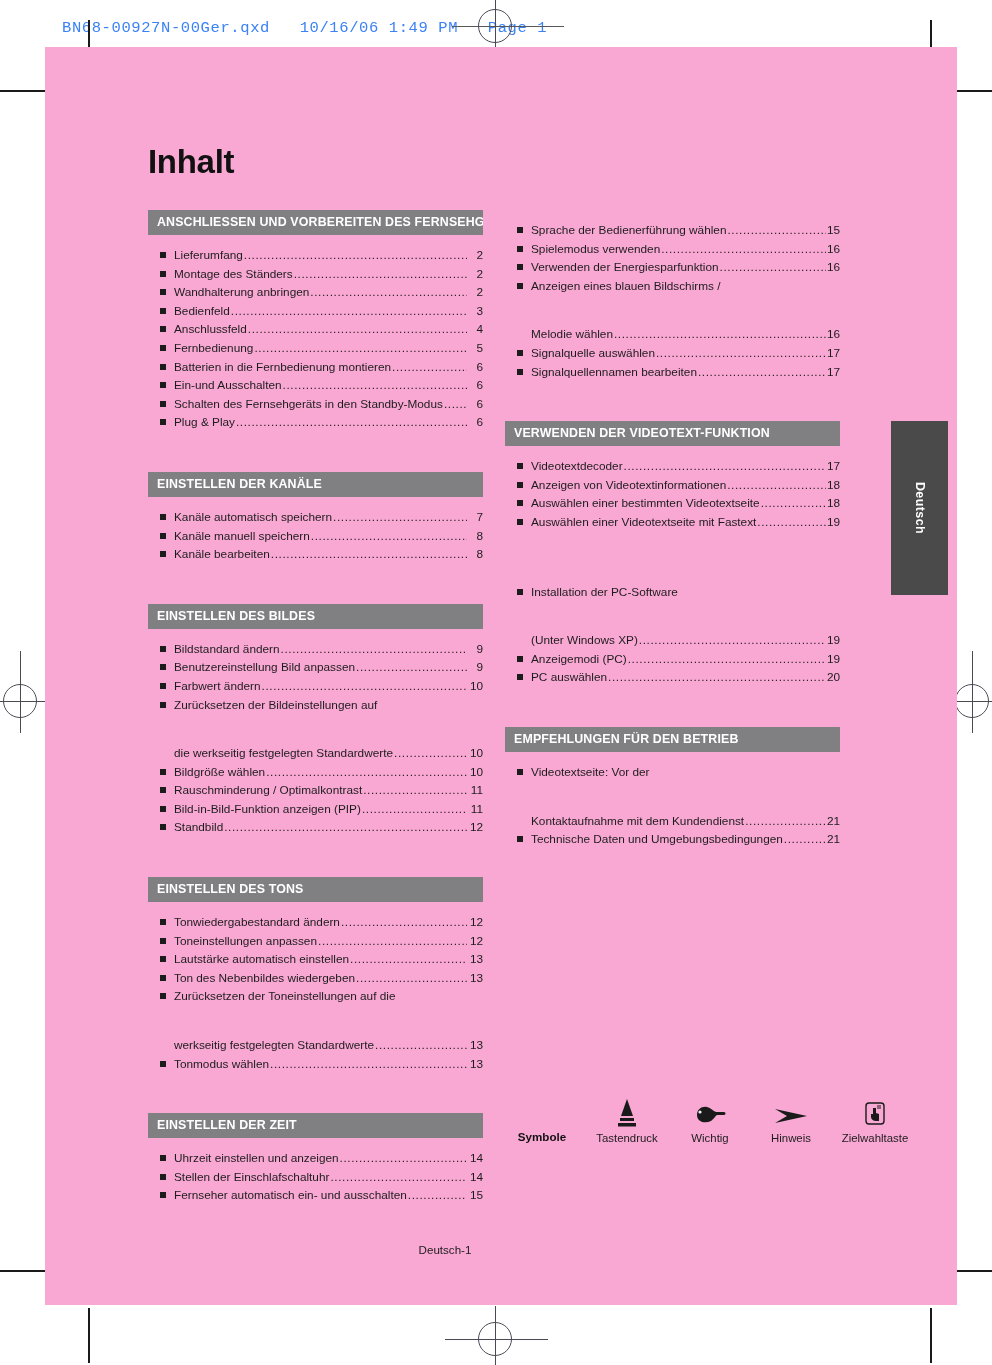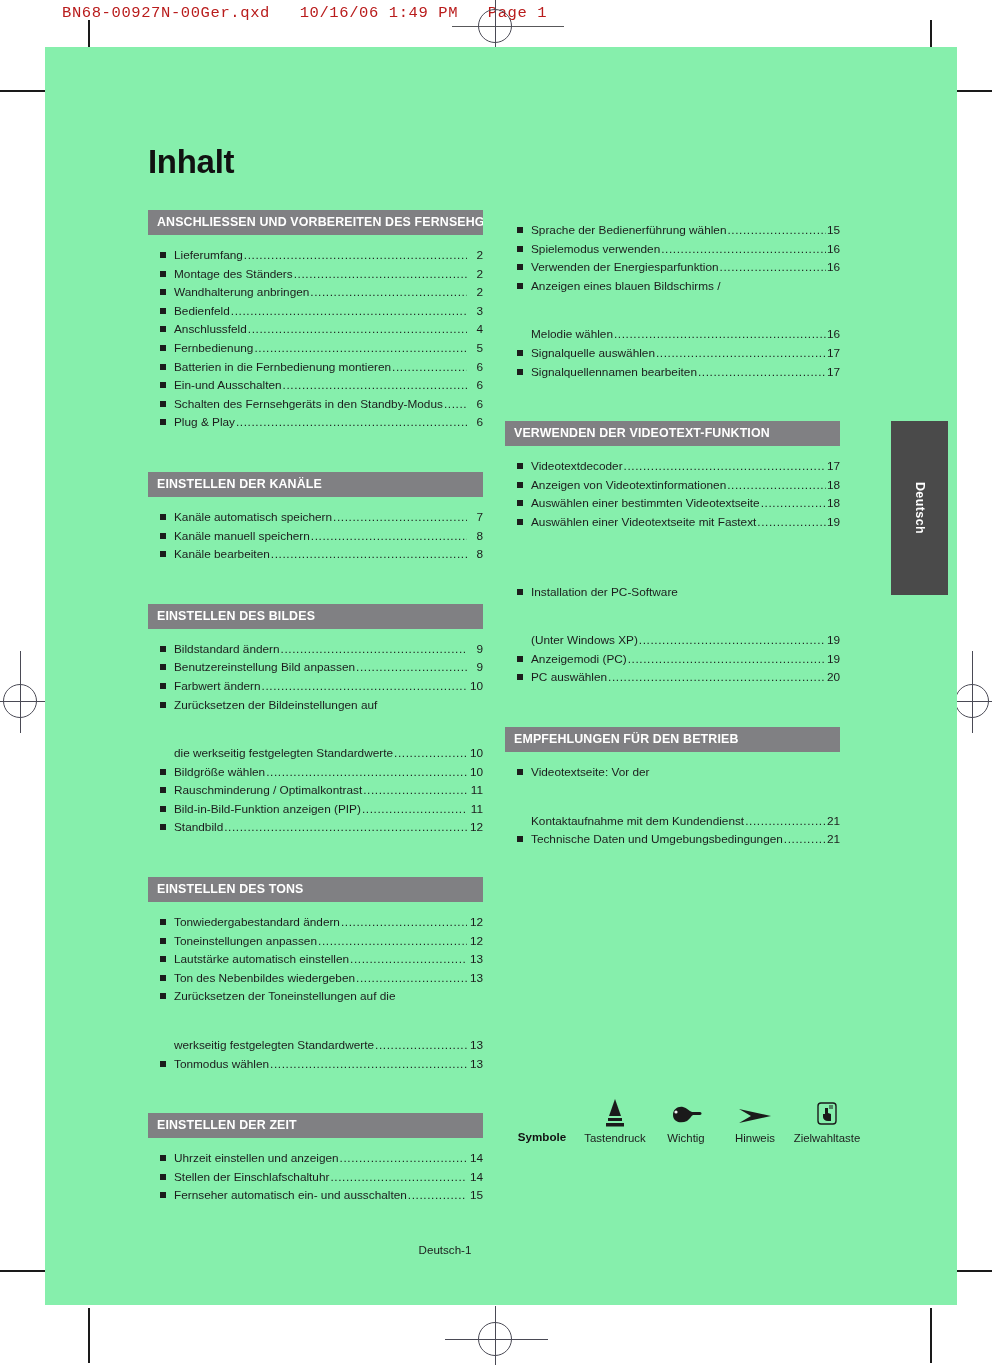--- a/index.html
+++ b/index.html
@@ -6,23 +6,23 @@
   html, body {
     width: 992px; height: 1365px;
     background: #ffffff;
     font-family: "Liberation Sans", sans-serif;
     overflow: hidden;
   }
   .sheet { position: relative; width: 992px; height: 1365px; background: #ffffff; }
 
   
   .print-header {
-    position: absolute; left: 62px; top: 4px;
+    position: absolute; left: 62px; top: 19px;
     font-family: "Liberation Mono", monospace;
-    font-size: 15.5px; letter-spacing: 0.6px; color: #b91c1c;
+    font-size: 15.5px; letter-spacing: 0.6px; color: #3b82f6;
     white-space: pre;
   }
   .header-rule {
     position: absolute; left: 452px; top: 26px; width: 101px; height: 1px;
     background: #58585a;
   }
   .header-rule2 {
     position: absolute; left: 488px; top: 26px; width: 76px; height: 1px;
     background: #58585a;
   }
@@ -33,21 +33,21 @@
     position: absolute; width: 34px; height: 34px;
     border: 1px solid #4a4a55; border-radius: 50%;
   }
   .reg-h { position: absolute; height: 1px; background: #4a4a55; }
   .reg-v { position: absolute; width: 1px; background: #4a4a55; }
 
   
   .page {
     position: absolute; left: 45px; top: 47px;
     width: 912px; height: 1258px;
-    background: #86efac;
+    background: #f9a8d4;
   }
 
   .title {
     position: absolute; left: 103px; top: 96px;
     font-size: 33px; font-weight: bold; color: #111;
     letter-spacing: -0.3px;
   }
 
   .col { position: absolute; top: 163px; }
   .col-left  { left: 103px;  width: 335px; }
@@ -129,21 +129,21 @@
     translate: -50% -50%;
     white-space: nowrap;
   }
 
   
   .symbols {
     position: absolute; left: 460px; top: 1043px;
     width: 360px;
     display: flex;
     align-items: flex-end;
-    gap: 0;
+    gap: 12px;
   }
   .sym-cell {
     flex: 0 0 auto;
     text-align: center;
     position: relative;
   }
   .sym-title {
     font-size: 11.6px; font-weight: bold; color: #111;
     padding-bottom: 1px;
   }

